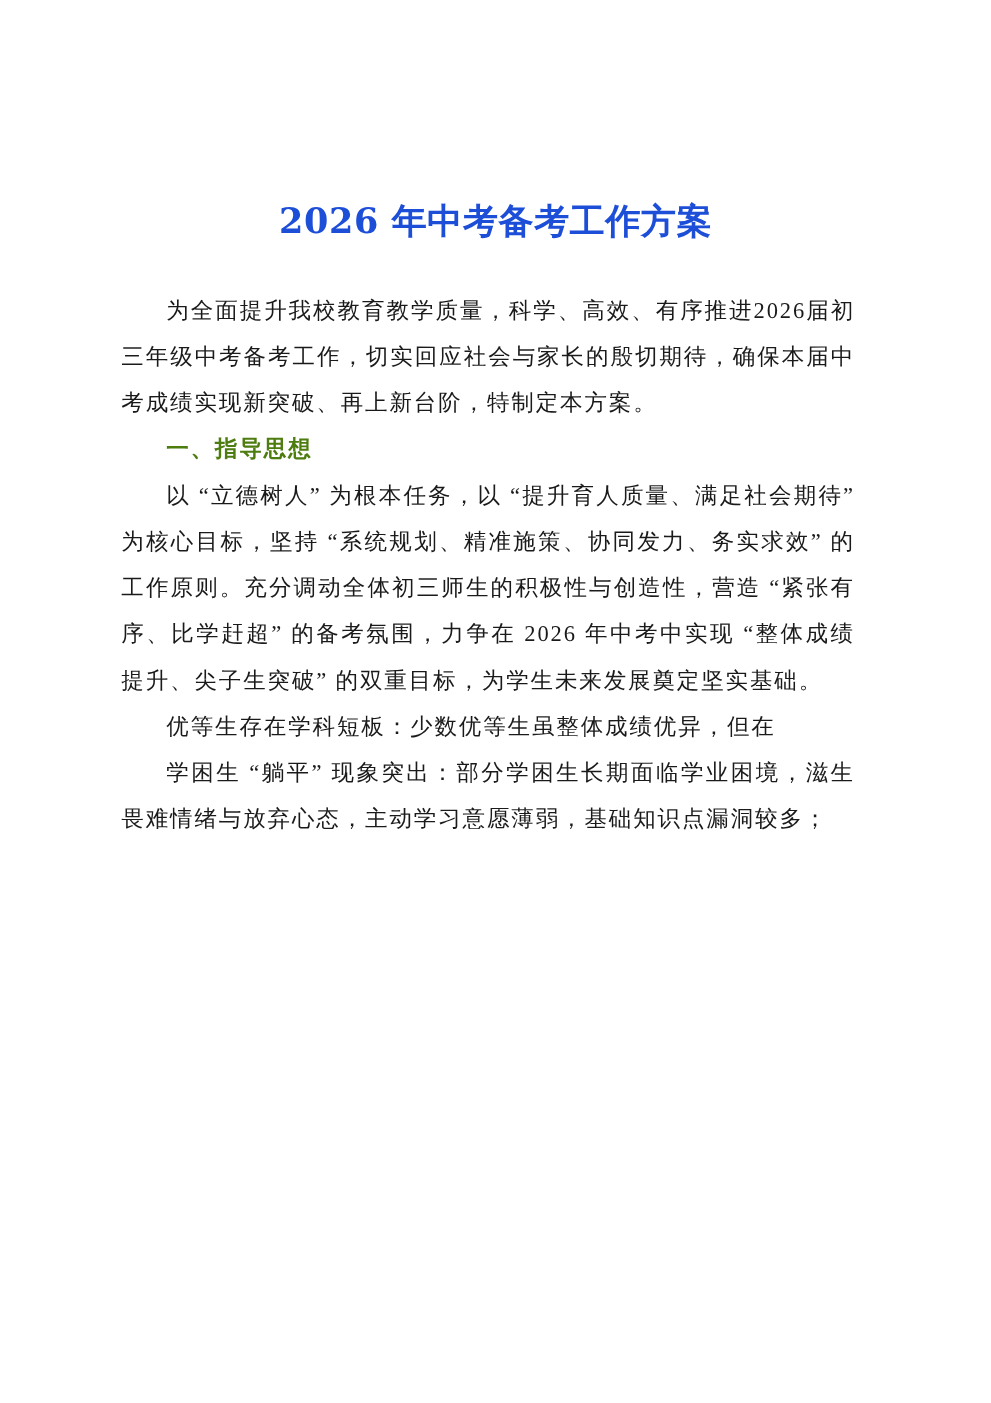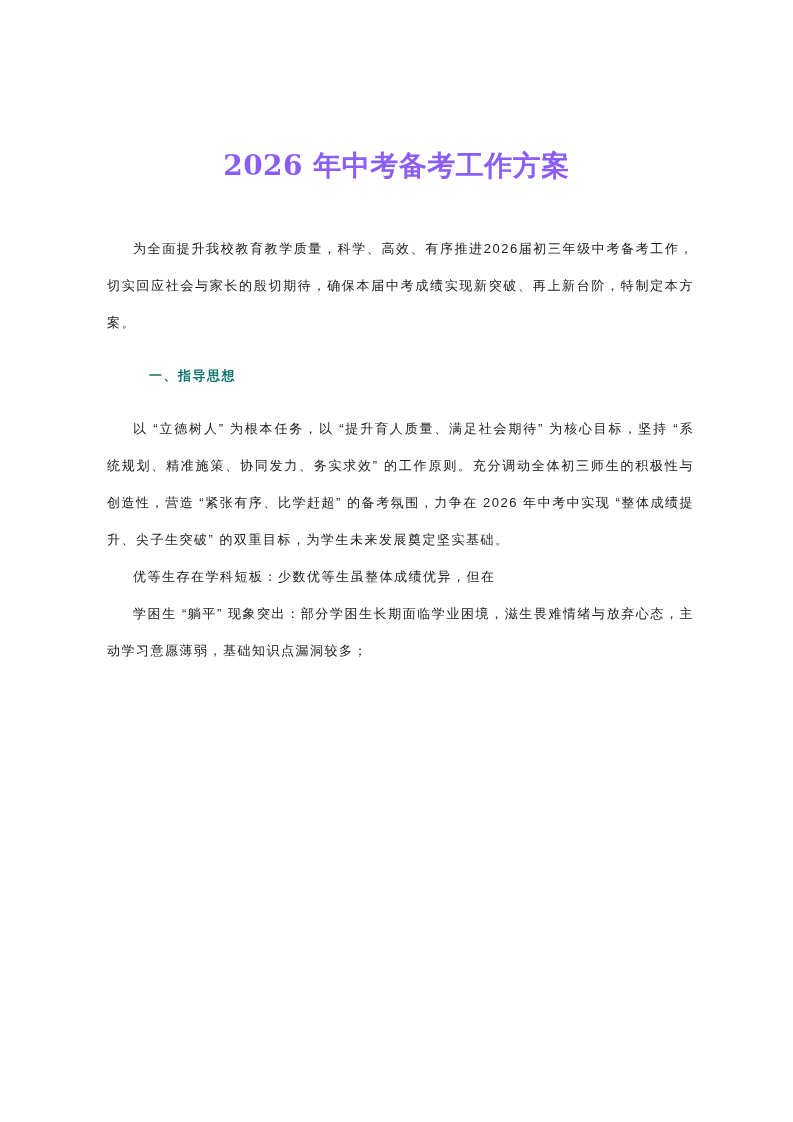--- a/index.html
+++ b/index.html
@@ -17,55 +17,55 @@
     .page {
       position: absolute;
       left: 0;
       top: 0;
       width: 793px;
       height: 1122px;
       background: #ffffff;
     }
     .title {
       position: absolute;
-      top: 146px;
+      top: 157px;
       left: 0;
       width: 793px;
       text-align: center;
       font-family: "DejaVu Serif", "Liberation Serif", serif;
       font-weight: bold;
       font-size: 28px;
       line-height: 40px;
       letter-spacing: 0.5px;
-      color: #8b5cf6;
+      color: #1d4ed8;
       margin: 0;
     }
     .content {
       position: absolute;
       top: 230px;
-      left: 107px;
+      left: 97px;
       width: 587px;
-      font-family: Liberation Sans, sans-serif;
-      font-size: 13px;
+      font-family: Liberation Serif, serif;
+      font-size: 18px;
       line-height: 37px;
       color: #1a1a1a;
     }
     .para {
       margin: 0;
       text-indent: 2em;
       text-align: justify;
       text-justify: inter-character;
       letter-spacing: 1.5px;
     }
     .heading {
-      margin: 16px;
+      margin: 0;
       text-indent: 2em;
       font-weight: bold;
       letter-spacing: 1.5px;
-      color: #0f766e;
+      color: #4d7c0f;
     }
   </style>
 </head>
 <body>
 
 <div class="page">
   <h1 class="title">2026 年中考备考工作方案</h1>
 
   <div class="content">
     <p class="para">为全面提升我校教育教学质量，科学、高效、有序推进2026届初三年级中考备考工作，切实回应社会与家长的殷切期待，确保本届中考成绩实现新突破、再上新台阶，特制定本方案。</p>

